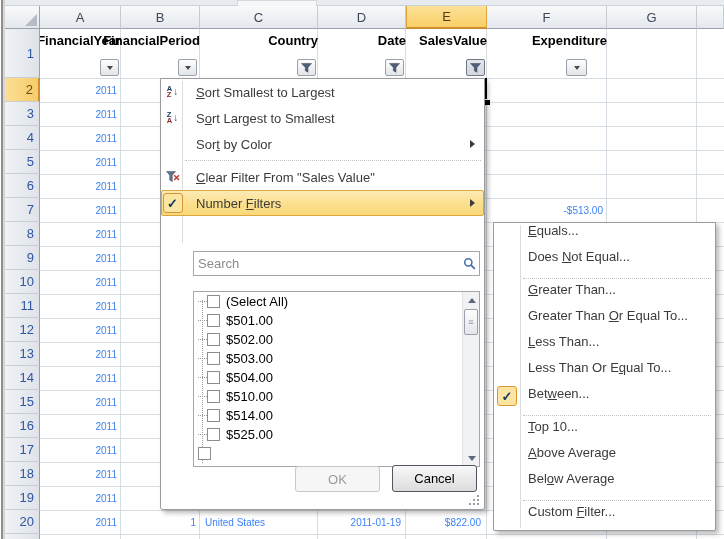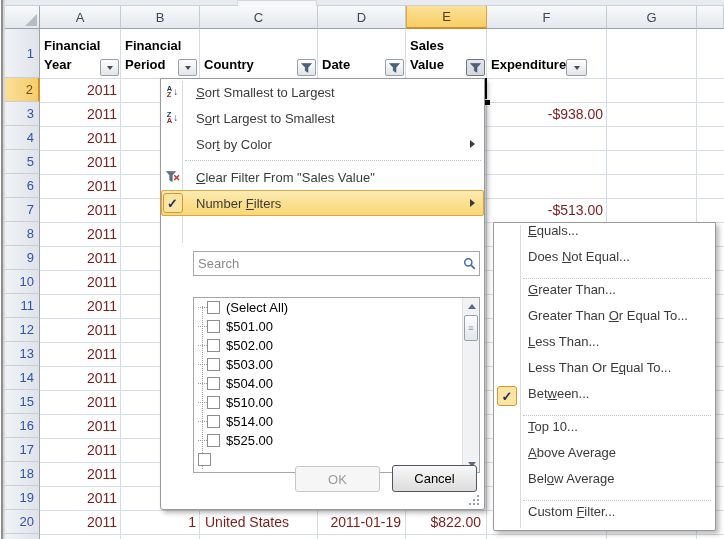--- a/index.html
+++ b/index.html
@@ -29,31 +29,31 @@
       border-right:1px solid #9aa2ad;border-bottom:1px solid #c9ced5;color:#2e55a5;font-size:13px;
       display:flex;align-items:center;justify-content:flex-end;padding-right:5px;z-index:3;}
   .rh.sel{background:linear-gradient(90deg,#fbdf96,#f7cc6a);border-right:2px solid #ce8e2f;color:#6a4e12;}
 
   
   #hgrid{position:absolute;left:40px;top:78px;width:684px;height:461px;z-index:0;
          background-image:repeating-linear-gradient(to bottom,#d6dce4 0 1px,transparent 1px 24px);}
   .vln{position:absolute;top:29px;height:510px;width:1px;background:#d6dce4;z-index:0;}
 
   
-  .hcell{position:absolute;top:29px;height:49px;display:flex;flex-direction:column;justify-content:flex-end;
+  .hcell{position:absolute;top:29px;height:49px;display:flex;flex-direction:row;justify-content:flex-end;
          padding:2px 0 4px 4px;font-weight:bold;font-size:13px;color:#000;line-height:19px;z-index:2;white-space:nowrap;}
   
   .fbtn{position:absolute;top:59px;width:19px;height:17px;background:linear-gradient(#fefefe,#e2e5e9);
         border:1px solid #98a0ab;border-radius:2px;display:flex;align-items:center;justify-content:center;z-index:4;}
   .fbtn.pressed{background:linear-gradient(#e3e6ea,#d4d8dd);border-color:#6f7787;}
   .fbtn.wide{width:21px;}
   .darr{width:0;height:0;border-top:4px solid #4c4c4c;border-left:3.5px solid transparent;border-right:3.5px solid transparent;}
 
   
-  .cell{position:absolute;height:24px;font-size:14px;color:#7f1d1d;display:flex;align-items:center;z-index:2;white-space:nowrap;}
+  .cell{position:absolute;height:24px;font-size:10px;color:#3b82f6;display:flex;align-items:center;z-index:2;white-space:nowrap;}
   .num{justify-content:flex-end;padding-right:4px;}
   .pl5{padding-left:5px;text-align:center;}
 
   
   #e2border{position:absolute;left:485px;top:78px;width:2px;height:24px;background:#000;z-index:5;}
   #e2handle{position:absolute;left:484px;top:99px;width:6px;height:6px;background:#000;border-left:1px solid #fff;border-top:1px solid #fff;z-index:5;}
 
   
   #popup{position:absolute;left:160px;top:78px;width:325px;height:432px;background:#fff;
          border:1px solid #9b9b9b;border-radius:0 0 3px 3px;box-shadow:3px 3px 5px rgba(0,0,0,.28);z-index:10;}
@@ -75,21 +75,21 @@
   .la{color:#17365d;}.lz{color:#8b2e2e;}
   .sarr{font-size:10px;color:#2f4a75;line-height:10px;}
 
   
   #searchbox{position:absolute;left:32px;top:172px;width:287px;height:25px;border:1px solid #a6a6a6;background:#fff;display:flex;align-items:center;}
   #searchbox input{flex:1;border:none;outline:none;font-family:"Liberation Sans",sans-serif;font-size:13px;padding:0 4px;color:#000;background:transparent;}
   #searchbox input::placeholder{color:#8a8a8a;opacity:1;}
   #magwrap{flex:0 0 20px;display:flex;align-items:center;justify-content:center;}
 
   
-  #listbox{position:absolute;left:32px;top:218px;width:287px;height:176px;border:1px solid #a6a6a6;background:#fff;overflow:hidden;}
+  #listbox{position:absolute;left:32px;top:212px;width:287px;height:176px;border:1px solid #a6a6a6;background:#fff;overflow:hidden;}
   #treeline{position:absolute;left:8px;top:8px;height:163px;width:1px;border-left:1px dotted #9a9a9a;}
   .flr{height:19px;display:flex;align-items:center;padding-left:4px;position:relative;}
   .stub{flex:0 0 9px;height:1px;border-top:1px dotted #9a9a9a;}
   .cbx{flex:0 0 13px;height:13px;background:#fff;border:1px solid #8d8d8d;margin-right:6px;}
   .flr .lbl{font-size:13px;color:#000;white-space:nowrap;}
   
   #sb{position:absolute;right:0;top:0;bottom:0;width:17px;background:#f1f2f4;border-left:1px solid #e2e2e2;}
   .sbarr{position:absolute;left:0;width:17px;height:16px;display:flex;align-items:center;justify-content:center;}
   .tri-up{width:0;height:0;border-bottom:5px solid #5f6a7a;border-left:4px solid transparent;border-right:4px solid transparent;}
   .tri-dn{width:0;height:0;border-top:5px solid #5f6a7a;border-left:4px solid transparent;border-right:4px solid transparent;}
@@ -229,21 +229,20 @@
       <div class="cell num" style="left: 40px; width: 81px; top: 318px;">2011</div>
       <div class="cell num" style="left: 40px; width: 81px; top: 342px;">2011</div>
       <div class="cell num" style="left: 40px; width: 81px; top: 366px;">2011</div>
       <div class="cell num" style="left: 40px; width: 81px; top: 390px;">2011</div>
       <div class="cell num" style="left: 40px; width: 81px; top: 414px;">2011</div>
       <div class="cell num" style="left: 40px; width: 81px; top: 438px;">2011</div>
       <div class="cell num" style="left: 40px; width: 81px; top: 462px;">2011</div>
       <div class="cell num" style="left: 40px; width: 81px; top: 486px;">2011</div>
       <div class="cell num" style="left: 40px; width: 81px; top: 510px;">2011</div>
     </div>
-  <div class="cell num" style="left:487px;top:102px;width:120px">-$938.00</div>
   <div class="cell num" style="left:487px;top:198px;width:120px">-$513.00</div>
   <div class="cell num" style="left:121px;top:510px;width:79px">1</div>
   <div class="cell pl5" style="left:200px;top:510px;width:118px">United States</div>
   <div class="cell num" style="left:318px;top:510px;width:88px;padding-right:5px">2011-01-19</div>
   <div class="cell num" style="left:406px;top:510px;width:81px;padding-right:6px">$822.00</div>
 
   <div id="e2border"></div>
   <div id="e2handle"></div>
 
   <div id="popup">

